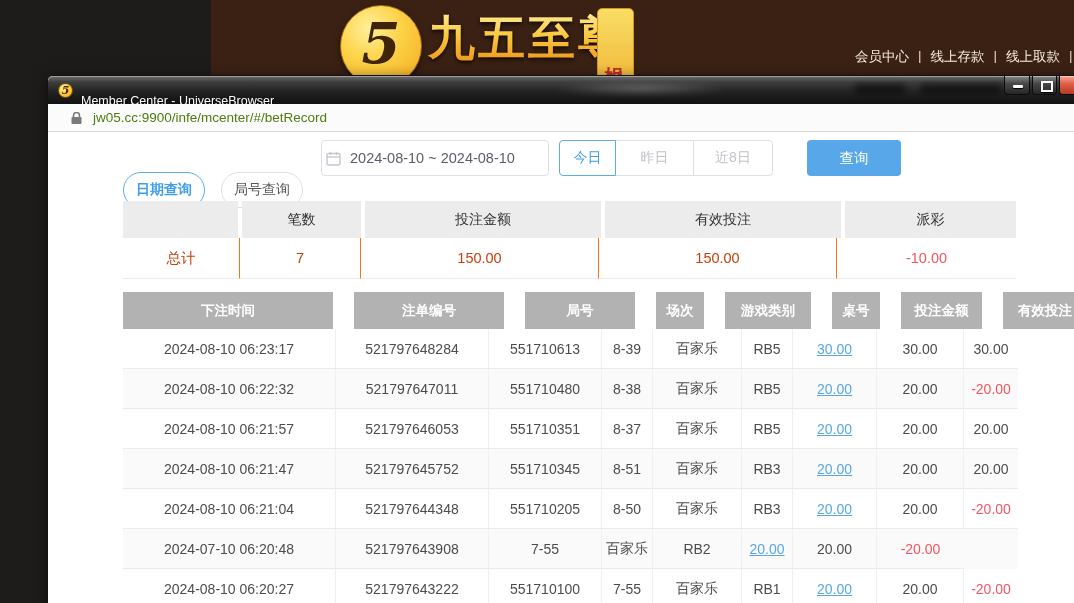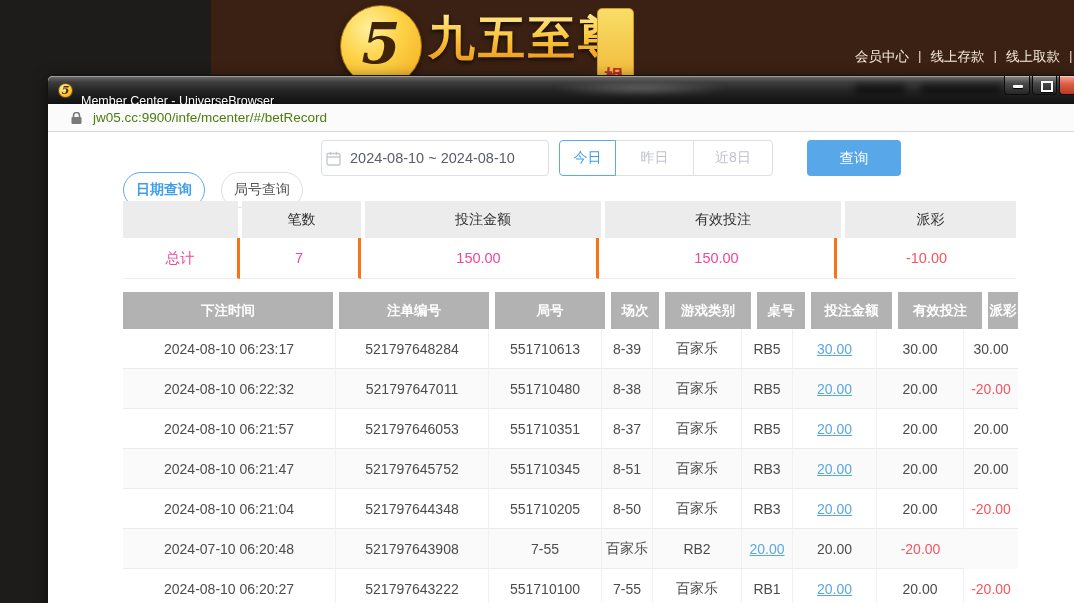--- a/index.html
+++ b/index.html
@@ -84,27 +84,27 @@
     background:#57a7e9;color:#fff;font-size:14.5px;display:flex;align-items:center;justify-content:center;
     cursor:pointer;}
 
   
   .sum-header{position:absolute;left:75px;top:69px;width:893px;height:37px;display:grid;
     grid-template-columns:115px 119px 236px 236px 1fr;gap:4px;}
   .sum-header .th{background:#ececec;color:#303030;font-size:14px;display:flex;align-items:center;
     justify-content:center;}
   .sum-row{position:absolute;left:75px;top:106px;width:893px;height:41px;display:grid;
     grid-template-columns:117px 121px 238px 238px 1fr;}
-  .sum-row .td{border-bottom:1px solid #ececec;border-right:3px solid #f97316;font-size:14.5px;color:#ec4899;
+  .sum-row .td{border-bottom:1px solid #ececec;border-right:1px solid #f97316;font-size:14.5px;color:#c2410c;
     display:flex;align-items:center;justify-content:center;background:#fff;}
   .sum-row .td:last-child{border-right:none;}
 
   
   .bt-header{position:absolute;left:75px;top:160px;width:895px;height:37px;display:grid;
-    grid-template-columns:210px 150px 110px 48px 86px 48px 81px 84px 1fr;gap:6px;}
+    grid-template-columns:210px 150px 110px 48px 86px 48px 81px 84px 1fr;gap:21px;}
   .bt-header .th{background:#b2b2b2;color:#fff;font-size:13.5px;font-weight:bold;
     display:flex;align-items:center;justify-content:center;}
   .bt-rows{position:absolute;left:75px;top:197px;width:895px;}
   .bt-row{display:grid;grid-template-columns:213px 153px 113px 51px 89px 51px 84px 87px 1fr;height:40px;
     background:#fff;}
   .bt-row:nth-child(even){background:#fafafa;}
   .bt-row .td{border-bottom:1px solid #ebebeb;border-right:1px solid #f0f0f0;font-size:14px;color:#4c4c4c;
     display:flex;align-items:center;justify-content:center;white-space:nowrap;}
   .bt-row .td:last-child{border-right:none;}
   .bet-link{color:#58a7e8;text-decoration:underline;cursor:pointer;}

